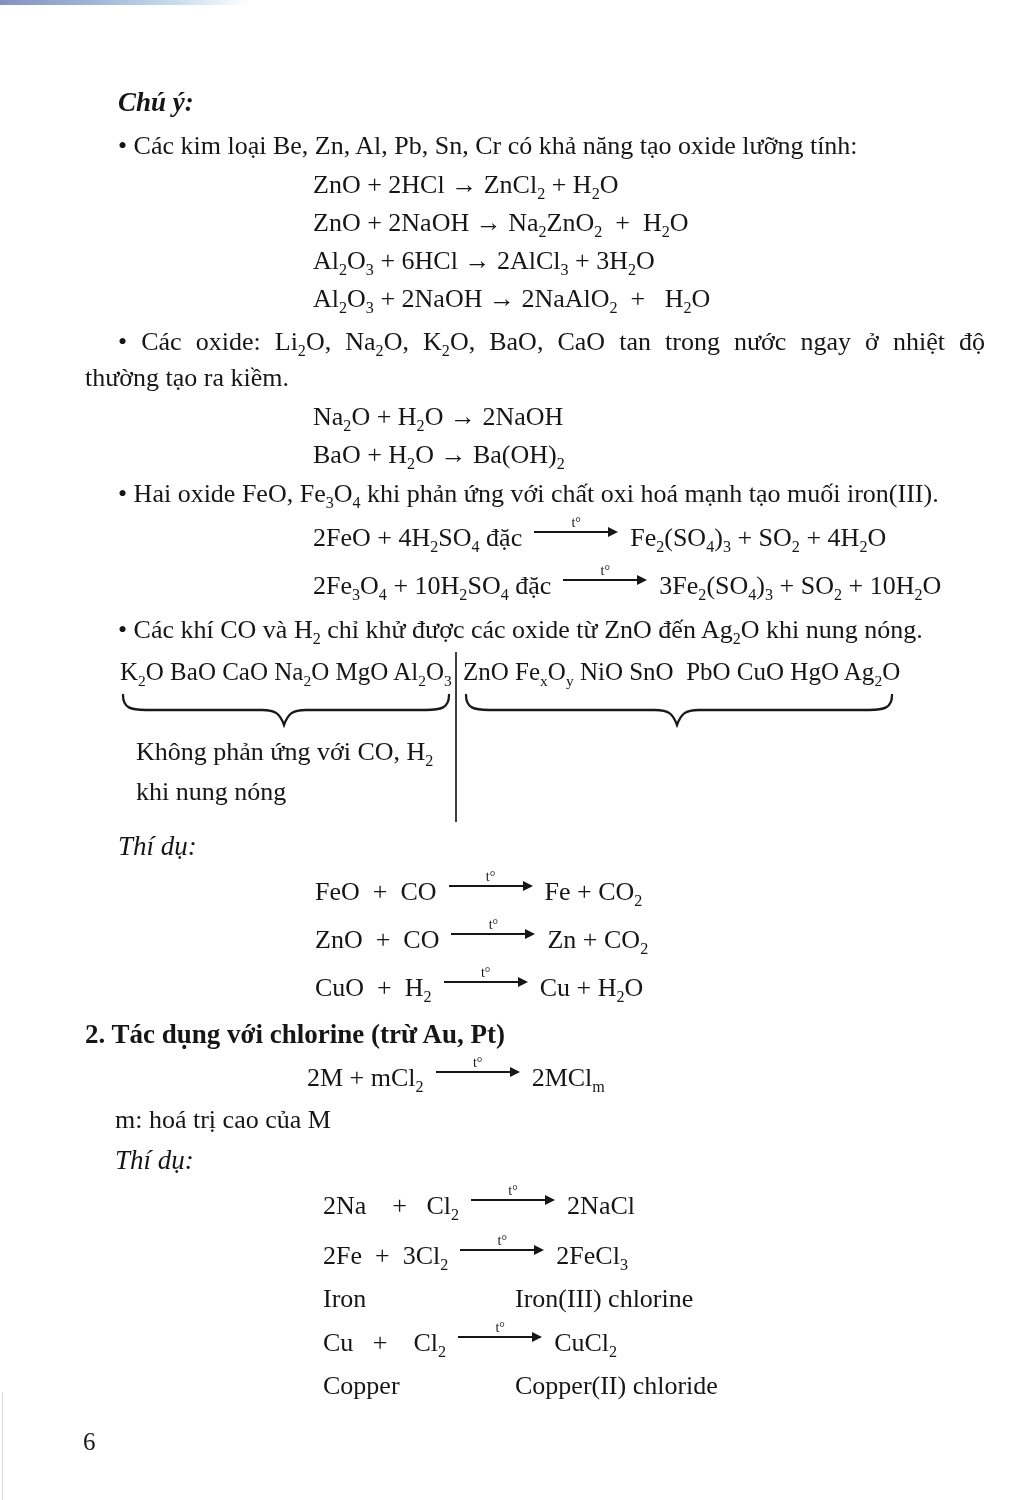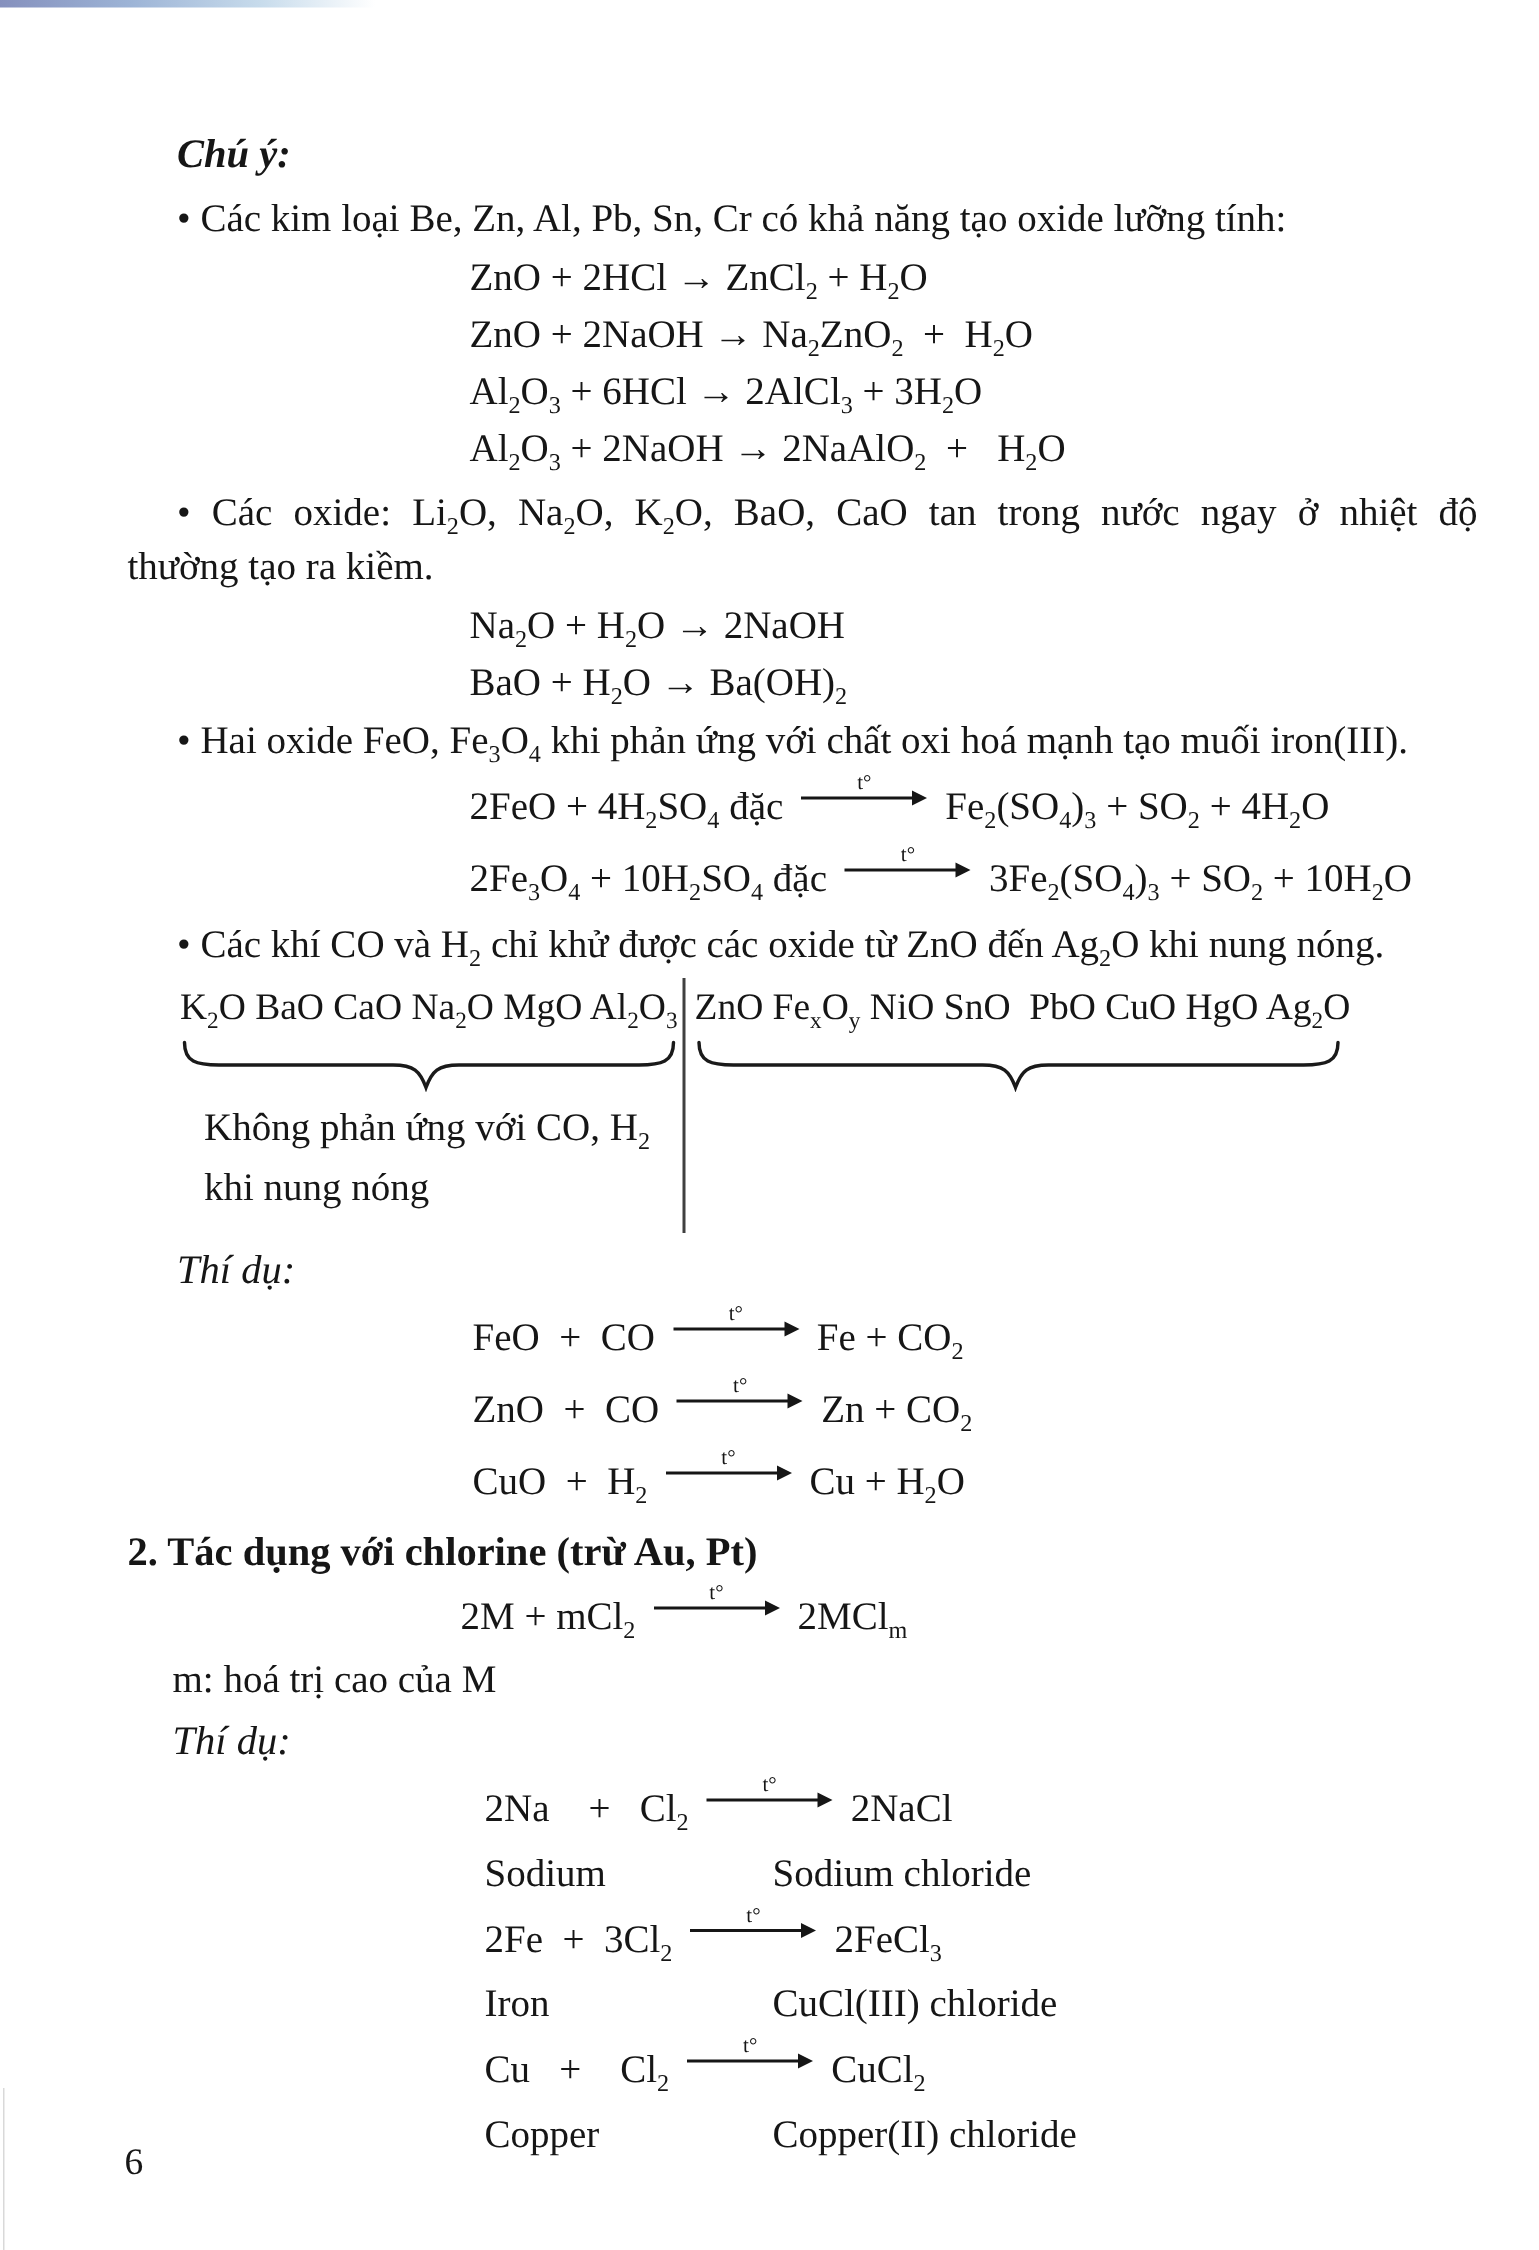--- a/index.html
+++ b/index.html
@@ -113,25 +113,24 @@
 
   <div class="eq-row cond general-eq"><span>2M + mCl<sub>2</sub></span><span class="cond-arrow"><span class="cond">t°</span><span class="shaft"></span></span><span>2MCl<sub>m</sub></span></div>
 
   <div class="valence-note">m: hoá trị cao của M</div>
 
   <p class="thi-du" style="margin-left:30px">Thí dụ:</p>
 
   <div class="examples">
       <div class="example">
         <div class="eq-row cond"><span>2Na    +   Cl<sub>2</sub></span><span class="cond-arrow"><span class="cond">t°</span><span class="shaft"></span></span><span>2NaCl</span></div>
-        <div class="names"><span class="lname">Sodium</span><span>Sodium chloride</span></div>
       </div>
       <div class="example">
         <div class="eq-row cond"><span>2Fe  +  3Cl<sub>2</sub></span><span class="cond-arrow"><span class="cond">t°</span><span class="shaft"></span></span><span>2FeCl<sub>3</sub></span></div>
-        <div class="names"><span class="lname">Iron</span><span>CuCl(III) chloride</span></div>
+        <div class="names"><span class="lname">Iron</span><span>Iron(III) chlorine</span></div>
       </div>
       <div class="example">
         <div class="eq-row cond"><span>Cu   +    Cl<sub>2</sub></span><span class="cond-arrow"><span class="cond">t°</span><span class="shaft"></span></span><span>CuCl<sub>2</sub></span></div>
         <div class="names"><span class="lname">Copper</span><span>Copper(II) chloride</span></div>
       </div>
     </div>
 
 </div>
 
 <div class="page-number">6</div>

